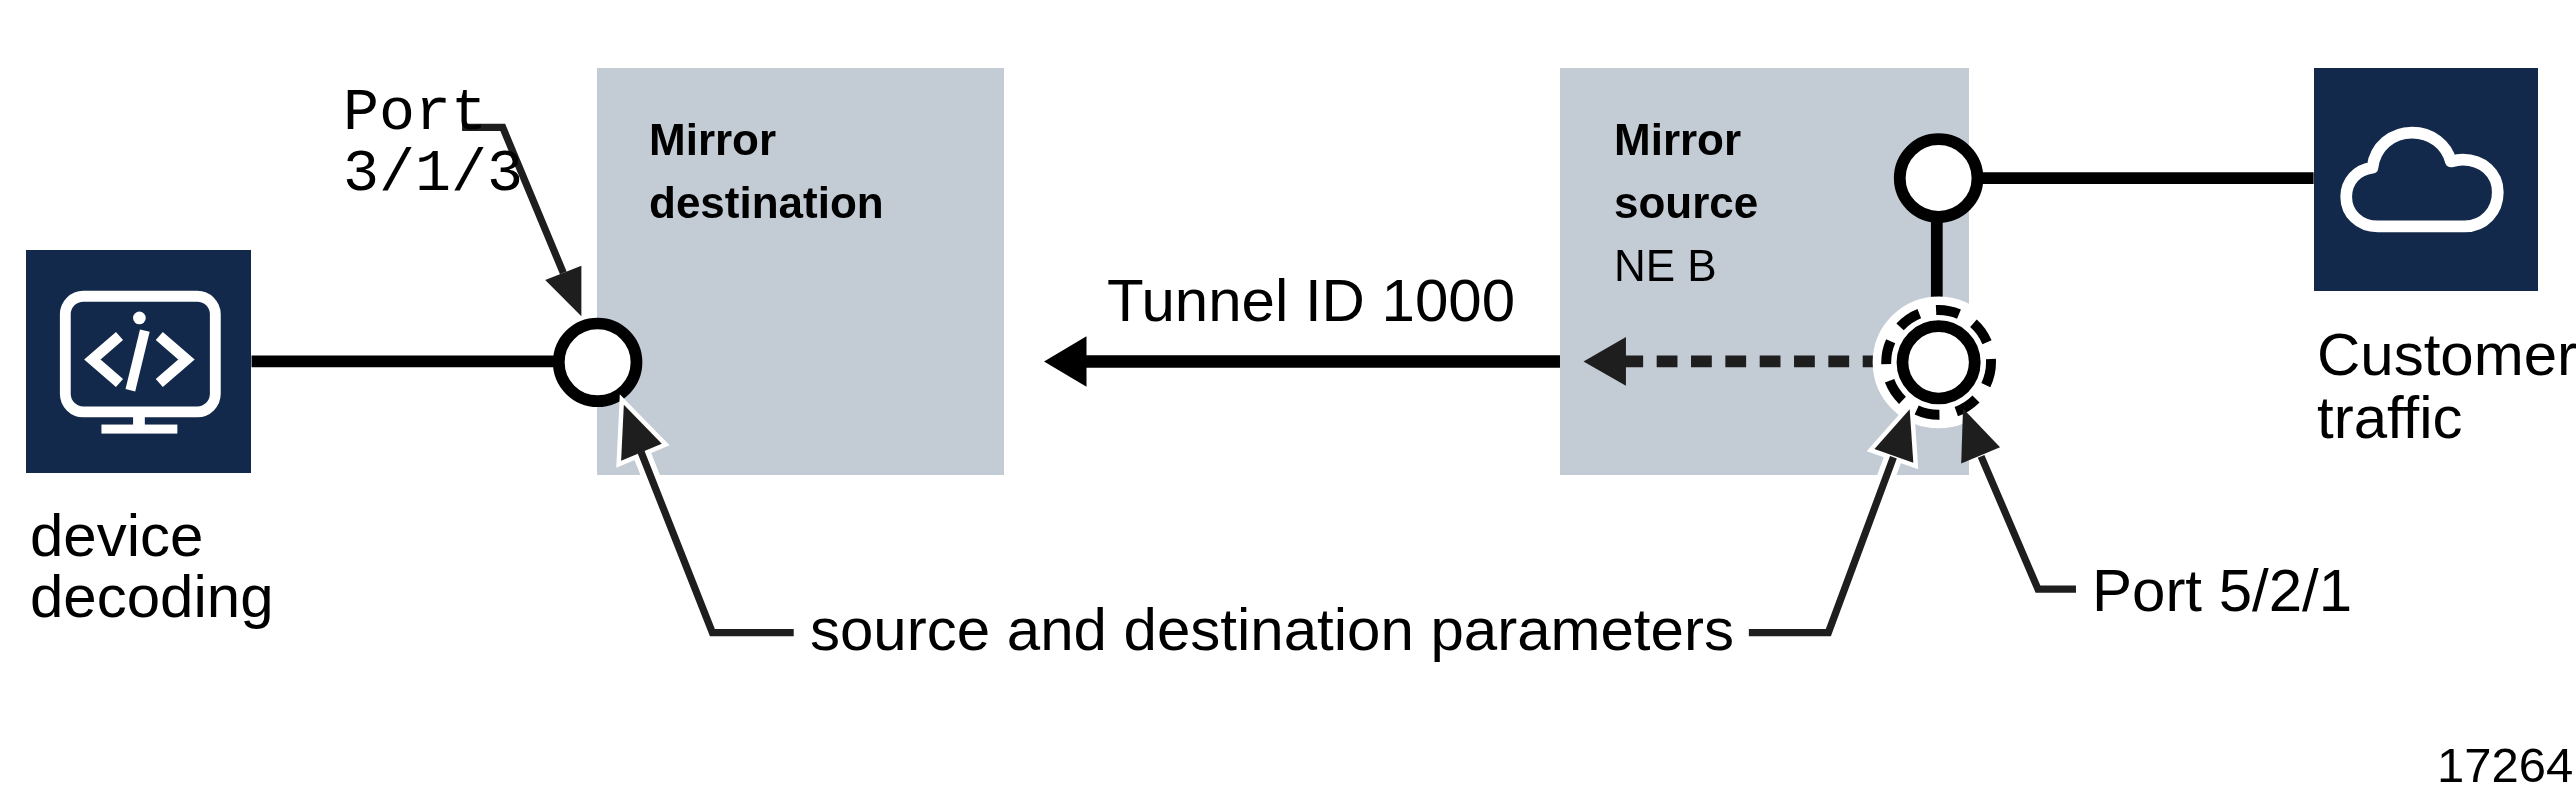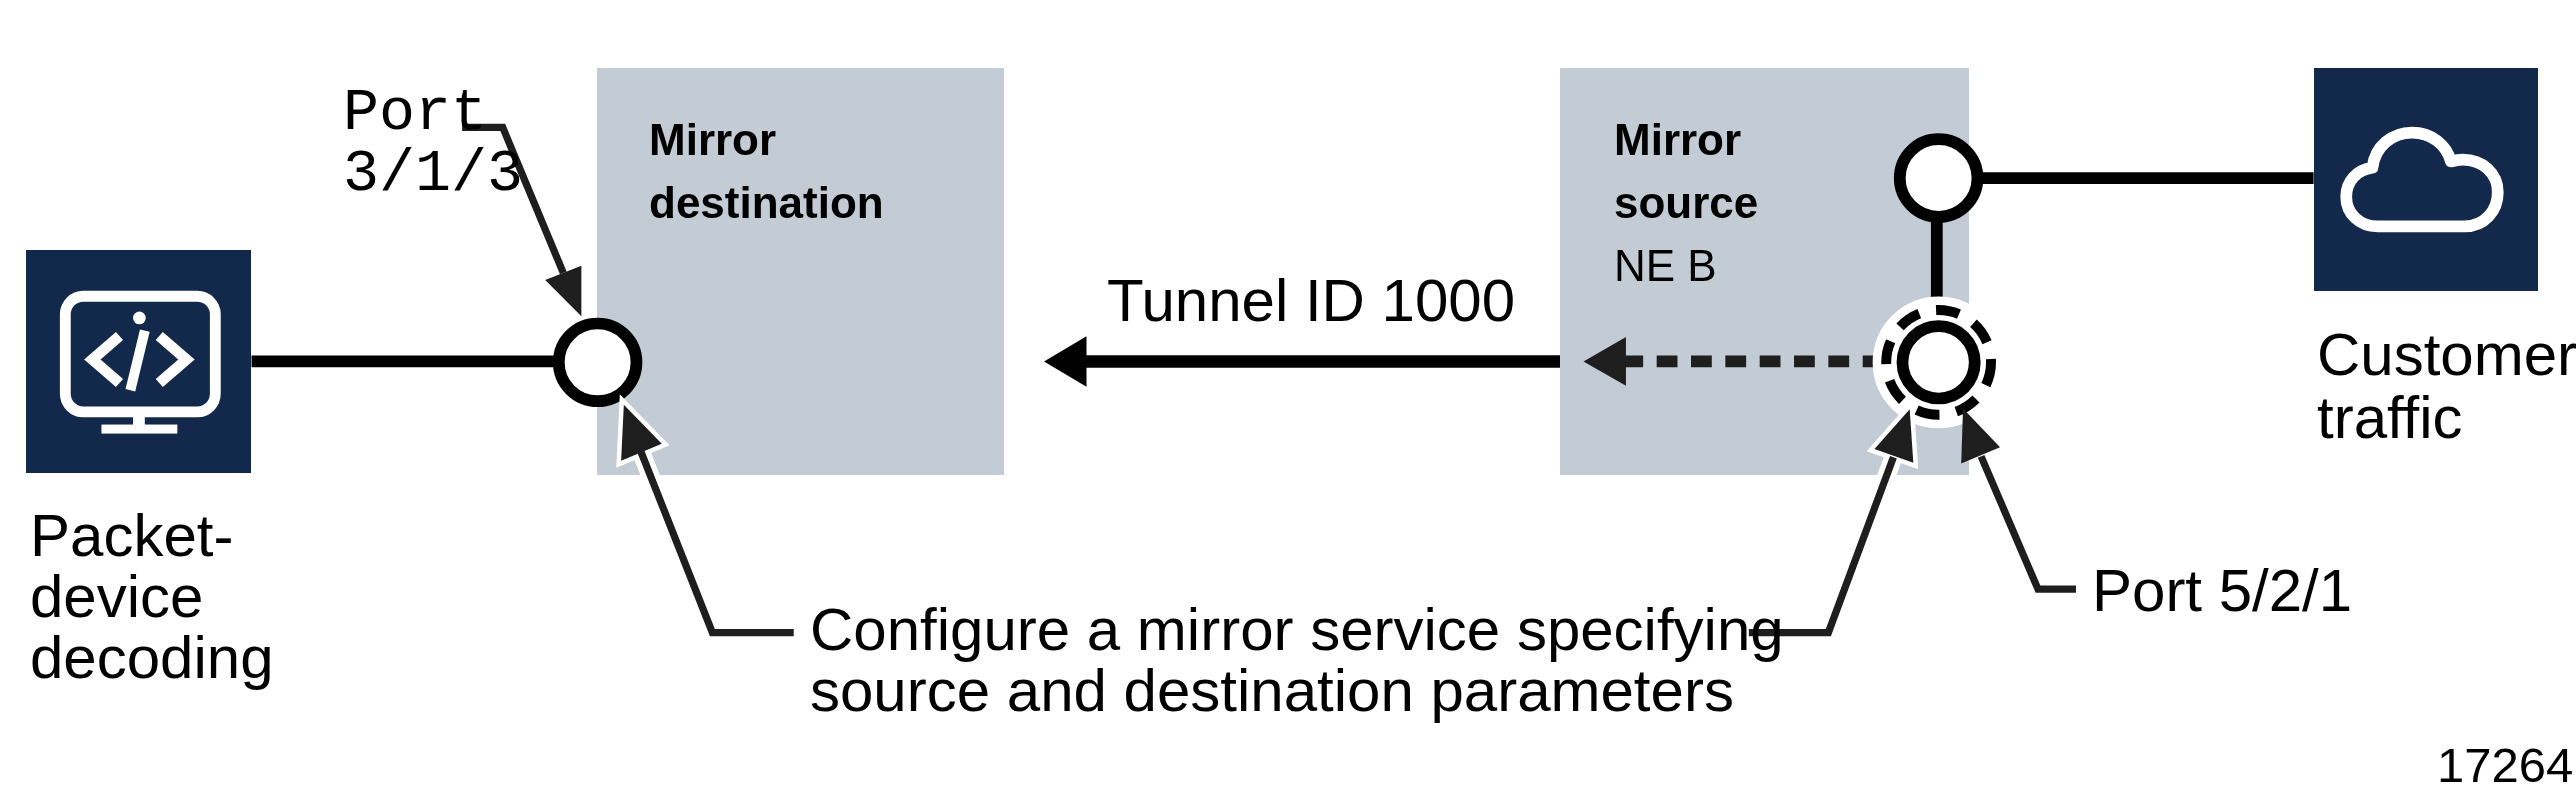--- a/index.html
+++ b/index.html
@@ -102,27 +102,25 @@
   </div>
 
   <div class="calloutlabel" style="left:1067px;top:270px;margin-left:40px;">Tunnel ID 1000</div>
 
   <div class="calloutlabel" style="left:2317px;top:323px;line-height:63px;">
     <span>Customer</span>
     <span>traffic</span>
   </div>
 
   <div class="calloutlabel" style="left:30px;top:505px;">
-    <span>Packet-</span>
     <span>device</span>
     <span>decoding</span>
   </div>
 
   <div class="calloutlabel" style="left:810px;top:599px;">
-    <span>Configure a mirror service specifying</span>
     <span>source and destination parameters</span>
   </div>
 
   <div class="calloutlabel" style="left:2092px;top:560px;">Port 5/2/1</div>
 
   <div class="figno" style="right:2.7px;top:741px;margin-left:22px;">17264</div>
 
 </div>
 
 

